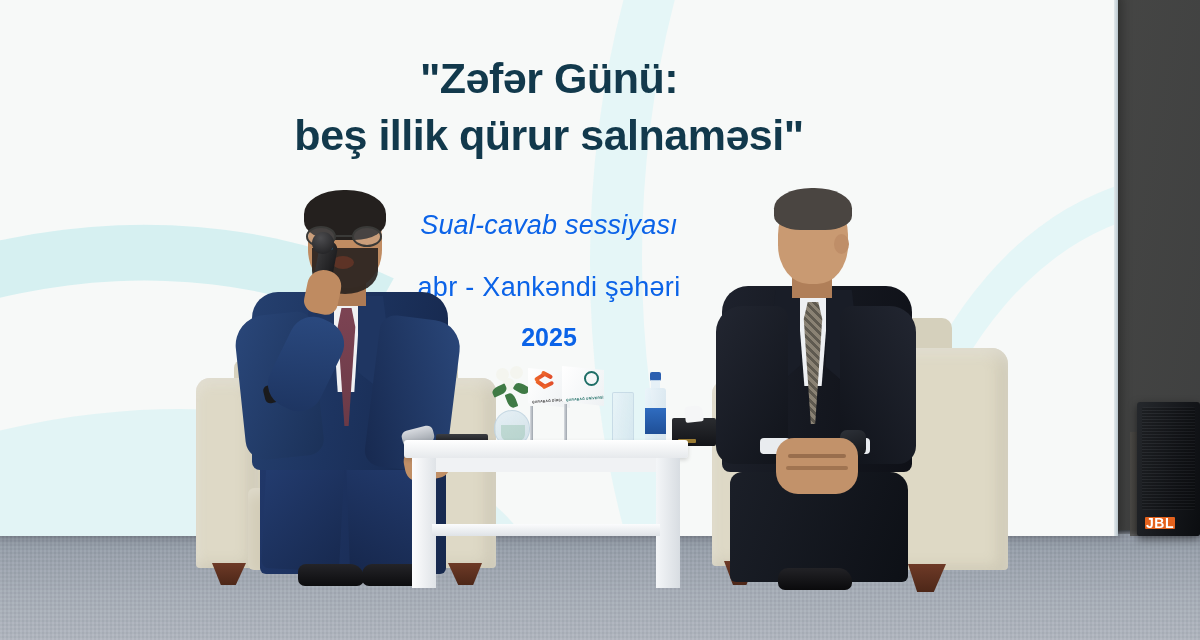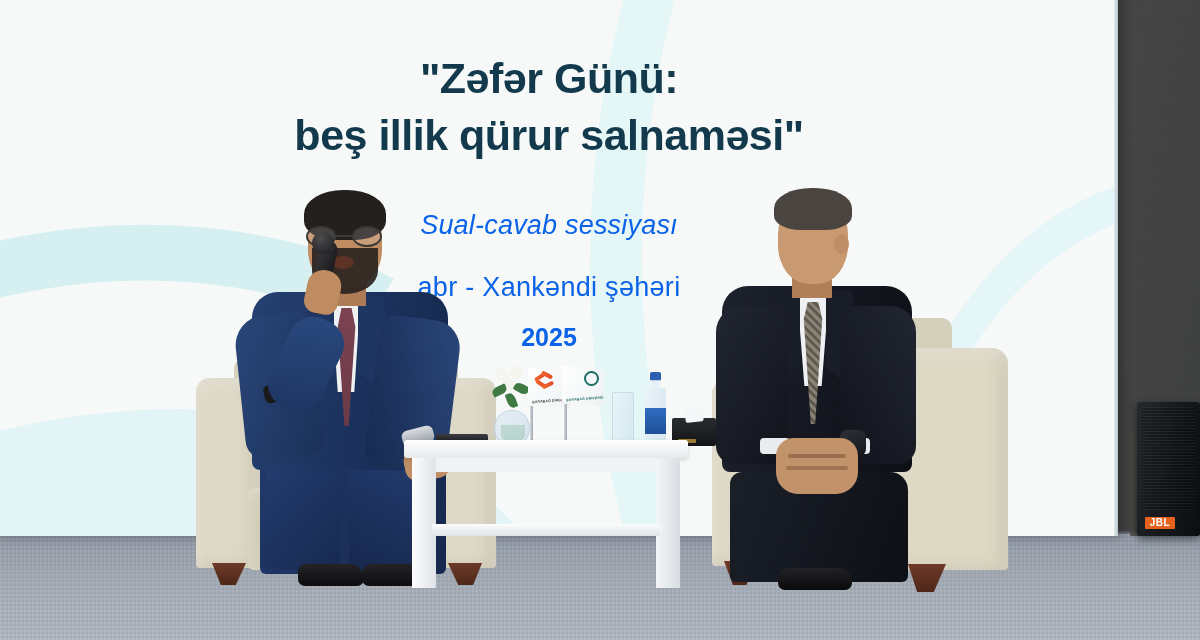--- a/index.html
+++ b/index.html
@@ -115,21 +115,21 @@
     box-shadow:0 3px 8px rgba(0,0,0,.5);
   }
   .jbl-grille{
     position:absolute; inset:5px 5px 26px 5px;
     background:repeating-linear-gradient(0deg, rgba(255,255,255,.035) 0 1px, rgba(0,0,0,.2) 1px 3px);
     border-radius:2px;
   }
   .jbl-logo{
     position:absolute; left:8px; bottom:7px; width:30px; height:12px;
     background:#e4621d; border-radius:1px;
-    color:#fff; font-size:10px; font-weight:700; text-align:center; line-height:12px;
+    color:#fff; font-size:14px; font-weight:700; text-align:center; line-height:12px;
     letter-spacing:.5px;
   }
   .jbl-base{
     position:absolute; left:1130px; top:432px; width:16px; height:104px;
     background:linear-gradient(90deg,#4e4c48,#3a3835); opacity:.8;
   }
 
   
   .chair { position:absolute; }
   .chair .arm {

